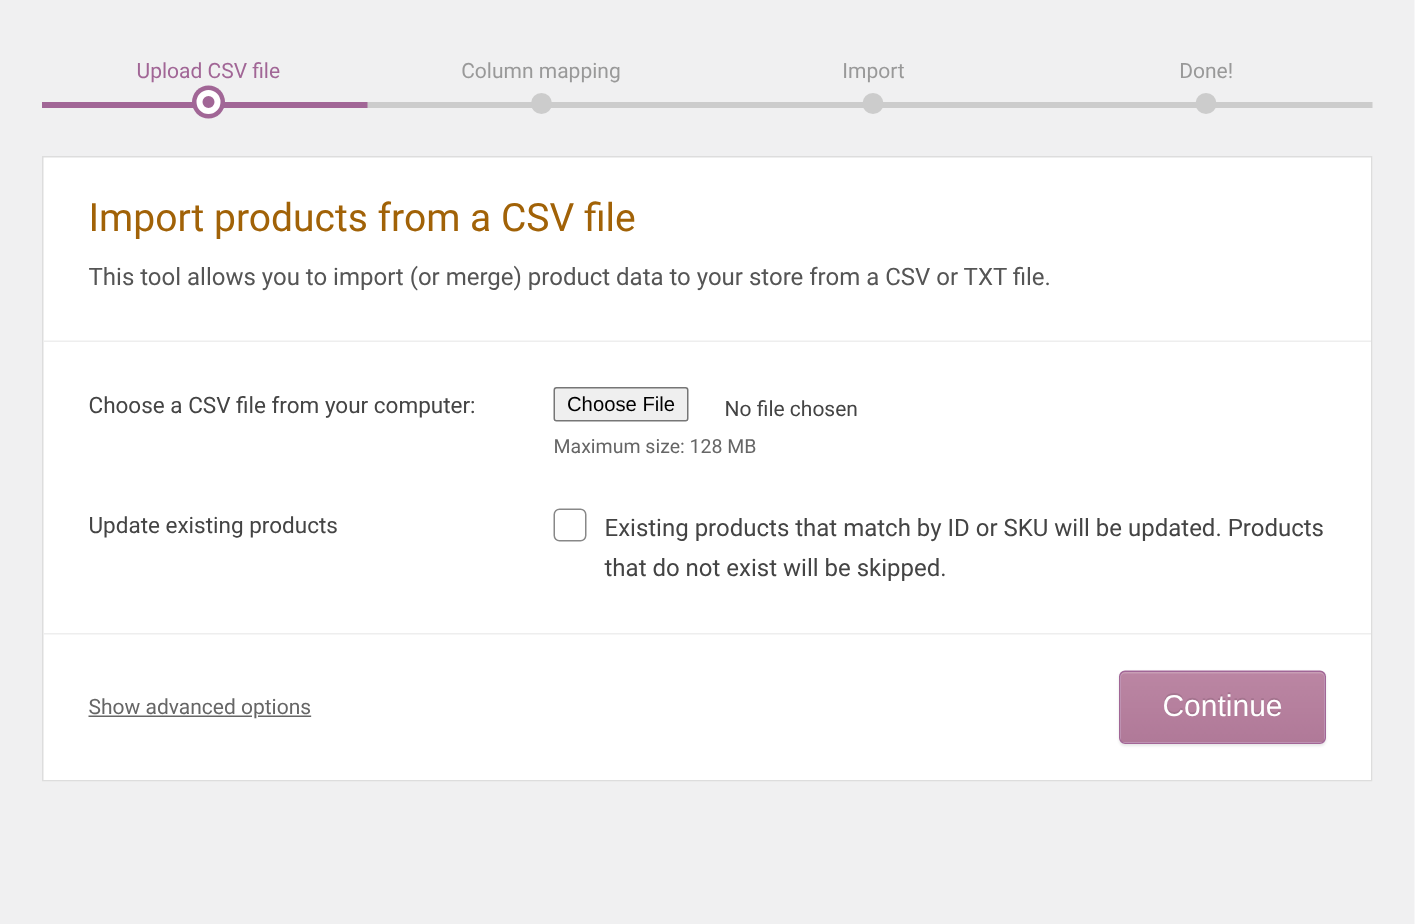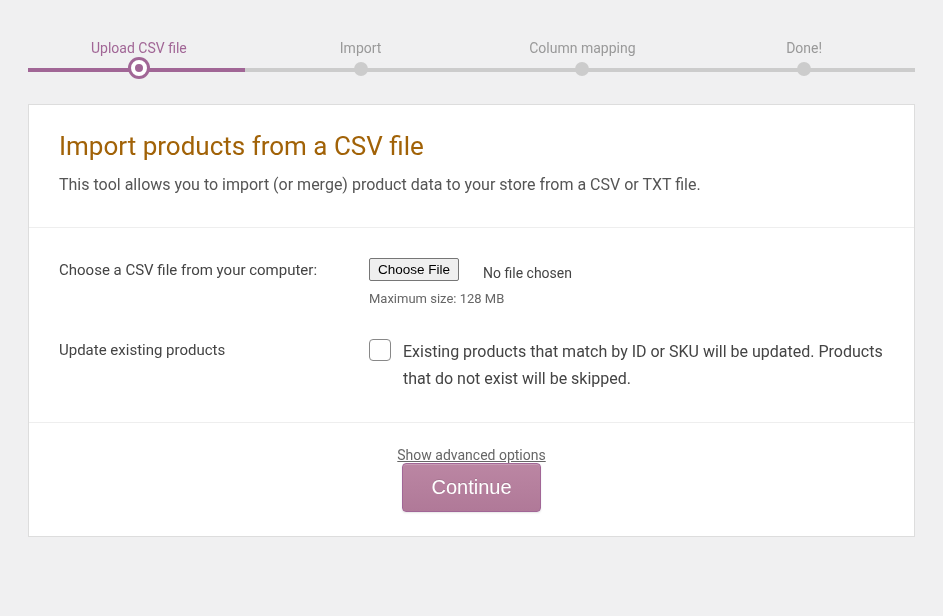--- a/index.html
+++ b/index.html
@@ -162,21 +162,20 @@
       font-size: 16px;
       color: #444;
       line-height: 1.7;
     }
     .card-footer {
       border-top: 1px solid #eee;
       padding: 24px 30px;
       display: flex;
       justify-content: space-between;
       align-items: center;
-      flex-direction: column;
     }
     .advanced-link {
       font-size: 14px;
       color: #666;
       text-decoration: underline;
       cursor: pointer;
     }
     .continue-btn {
       background: #b6809d;
       background: linear-gradient(#bb86a3, #b07998);
@@ -195,25 +194,25 @@
 
 <div class="progress-bar">
   <div class="progress-track"></div>
   <div class="progress-fill"></div>
   <div class="progress-steps">
     <div class="progress-step">
       <span class="step-label active">Upload CSV file</span>
       <span class="step-dot active"></span>
     </div>
     <div class="progress-step">
+      <span class="step-label">Column mapping</span>
+      <span class="step-dot"></span>
+    </div>
+    <div class="progress-step">
       <span class="step-label">Import</span>
-      <span class="step-dot"></span>
-    </div>
-    <div class="progress-step">
-      <span class="step-label">Column mapping</span>
       <span class="step-dot"></span>
     </div>
     <div class="progress-step">
       <span class="step-label">Done!</span>
       <span class="step-dot"></span>
     </div>
   </div>
 </div>
 
 <div class="card">

